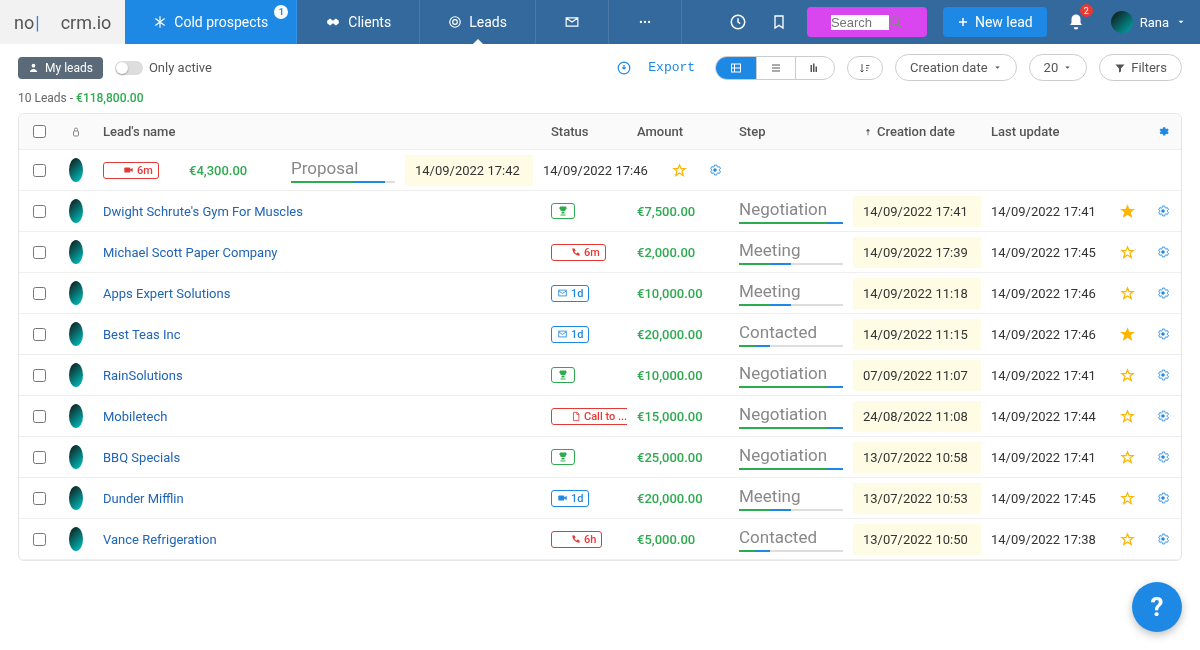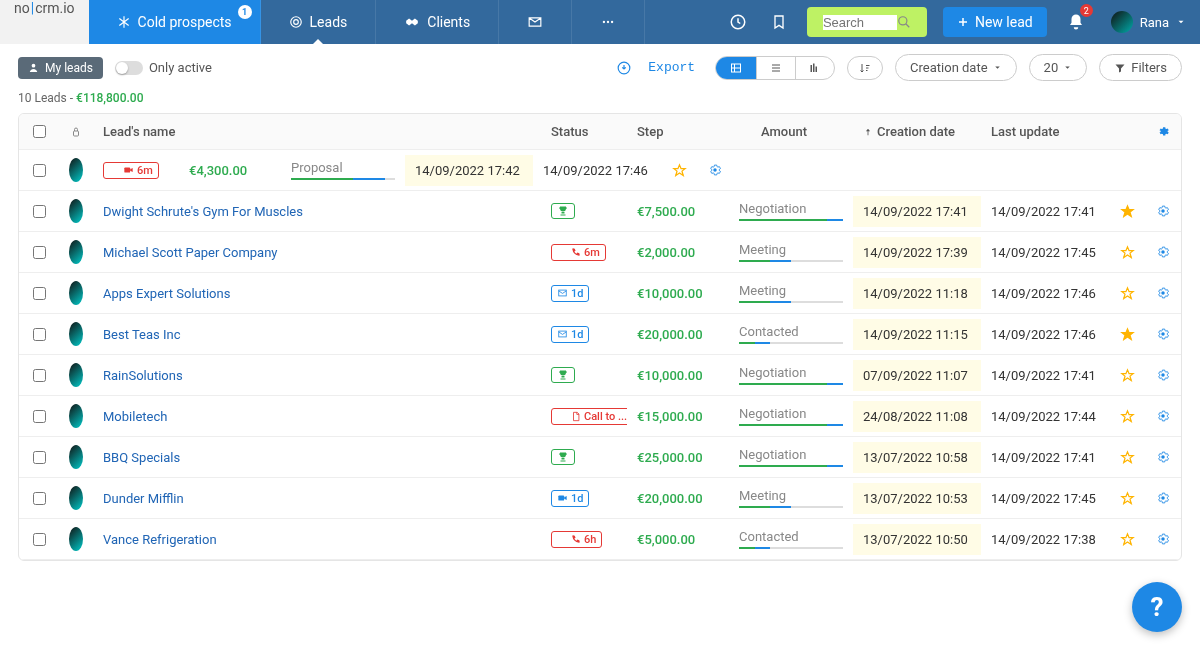--- a/index.html
+++ b/index.html
@@ -1,28 +1,28 @@
 <!DOCTYPE html>
 <html><head>
 <meta charset="utf-8">
 <style>
 * { box-sizing: border-box; margin: 0; padding: 0; }
 body { font-family: -apple-system, BlinkMacSystemFont, "Segoe UI", Roboto, Arial, sans-serif; font-size: 13px; color: #333; background: #fff; }
 .topbar { display: flex; align-items: center; background: #33699d; height: 44px; color: #fff; }
-.logo { background: #f2f2f2; color: #555; height: 44px; display: flex; padding: 0 14px; font-size: 14px; font-weight: 400; }
-.logo b { font-weight: 400; }
+.logo { background: #f2f2f2; color: #555; height: 44px; display: flex; align-items: center; padding: 0 14px; font-size: 18px; font-weight: 400; }
+.logo b { font-weight: 400; margin-left: 20px; }
 .logo .bar { color: #1e88e5; margin: 0 1px; }
 .nav { display: flex; height: 100%; }
 .nav-item { position: relative; display: flex; align-items: center; padding: 0 28px; font-size: 14px; cursor: pointer; gap: 7px; border-right: 1px solid rgba(255,255,255,0.1); }
 .nav-item.active { background: #1e88e5; }
 .nav-item .badge { position: absolute; top: 5px; right: 8px; background: #fff; color: #1e88e5; border-radius: 50%; width: 14px; height: 14px; font-size: 9px; display: flex; align-items: center; justify-content: center; font-weight: bold; }
 .nav-item.current::after { content: ""; position: absolute; bottom: -1px; left: 50%; transform: translateX(-50%); border: 6px solid transparent; border-bottom-color: #fff; }
 .topbar .spacer { flex: 1; }
 .topbar .iconbtn { padding: 0 12px; cursor: pointer; display: flex; align-items: center; height: 100%; }
-.search { display: flex; align-items: center; background: #bef264; border-radius: 4px; height: 30px; padding: 0 16px; margin: 0 8px; width: 120px; }
+.search { display: flex; align-items: center; background: #d946ef; border-radius: 4px; height: 30px; padding: 0 24px; margin: 0 8px; width: 120px; }
 .search input { border: none; outline: none; flex: 1; font-size: 13px; min-width: 0; }
 .newlead { background: #1e88e5; border-radius: 4px; height: 30px; display: flex; align-items: center; padding: 0 14px; gap: 6px; cursor: pointer; font-size: 14px; margin: 0 8px; }
 .bell { position: relative; }
 .bell .nb { position: absolute; top: 4px; right: 4px; background: #e53935; color: #fff; border-radius: 50%; width: 13px; height: 13px; font-size: 9px; display: flex; align-items: center; justify-content: center; }
 .user { display: flex; align-items: center; gap: 7px; padding: 0 14px; cursor: pointer; }
 .user .avatar { width: 22px; height: 22px; border-radius: 50%; background: linear-gradient(135deg,#111,#0aa); }
 .subbar { display: flex; align-items: center; padding: 10px 18px; gap: 12px; }
 .myleads { background: #5a6a78; color: #fff; border-radius: 4px; padding: 4px 10px; font-size: 12px; display: flex; align-items: center; gap: 6px; cursor: pointer; }
 .toggle { display: flex; align-items: center; gap: 6px; color: #555; cursor: pointer; text-align: center; }
 .toggle .sw { width: 28px; height: 14px; background: #ddd; border-radius: 7px; position: relative; }
@@ -55,21 +55,21 @@
 .c-star { width: 36px; justify-content:center; }
 .c-gear { width: 36px; justify-content:center; }
 .leadname { color: #2065b5; cursor: pointer; }
 .amount { color: #2eab4f; font-weight: 500; }
 .lead-avatar { width: 24px; height: 24px; border-radius: 50%; background: linear-gradient(135deg,#111,#0cc); }
 .status-badge { border: 1px solid; border-radius: 3px; padding: 1px 5px; font-size: 11px; display: inline-flex; align-items: center; gap: 3px; font-weight: 600; }
 .status-badge.red { border-color: #e53935; color: #e53935; padding-left: 19px; }
 .status-badge.blue { border-color: #1e88e5; color: #1e88e5; }
 .status-badge.green { border-color: #2eab4f; color: #2eab4f; }
 .status-badge .txt { font-weight: 500; }
-.step-label { color: #888; font-size: 13px; }
+.step-label { color: #888; font-size: 17px; }
 .step-bar { width: 100%; height: 2px; background: #ddd; position: relative; }
 .step-bar .fill { position: absolute; height: 2px; left:0; top:0; }
 .step-bar .done { background: #2eab4f; }
 .step-bar .cur { background: #1e88e5; }
 .gear { color: #1e88e5; cursor:pointer; }
 .helpfab { position: fixed; bottom: 18px; right: 18px; width: 50px; height: 50px; border-radius: 50%; background: #1e88e5; color: #fff; display: flex; align-items: center; justify-content: center; font-size: 26px; font-weight: bold; cursor: pointer; box-shadow: 0 3px 8px rgba(0,0,0,0.25); }
 svg { display: block; }
 </style>
 </head>
 <body>
@@ -84,36 +84,36 @@
   <div class="nav">
     <div class="nav-item active">
       <span>
         <svg width="14" height="14" viewBox="0 0 24 24" fill="none" stroke="currentColor" stroke-width="2">
             <path d="M12 2v20M4 6l16 12M4 18L20 6"></path>
           </svg>
       </span>
       <span>Cold prospects</span>
       <span class="badge">1</span>
     </div>
+    <div class="nav-item">
+      <span>
+        <svg width="16" height="14" viewBox="0 0 24 24" fill="currentColor">
+            <path d="M2 10l5-4 5 4 5-4 5 4v4l-5 4-5-4-5 4-5-4z"></path>
+          </svg>
+      </span>
+      <span>Clients</span>
+    </div>
     <div class="nav-item current">
       <span>
         <svg width="14" height="14" viewBox="0 0 24 24" fill="none" stroke="currentColor" stroke-width="2">
             <circle cx="12" cy="12" r="9"></circle>
             <circle cx="12" cy="12" r="4"></circle>
           </svg>
       </span>
       <span>Leads</span>
-    </div>
-    <div class="nav-item">
-      <span>
-        <svg width="16" height="14" viewBox="0 0 24 24" fill="currentColor">
-            <path d="M2 10l5-4 5 4 5-4 5 4v4l-5 4-5-4-5 4-5-4z"></path>
-          </svg>
-      </span>
-      <span>Clients</span>
     </div>
     <div class="nav-item">
       <span>
         <svg width="16" height="14" viewBox="0 0 24 24" fill="currentColor">
             <path d="M2 5h20v14H2z M2 5l10 7 10-7" fill="none" stroke="currentColor" stroke-width="2"></path>
           </svg>
       </span>
     </div>
     <div class="nav-item">
       <span>
@@ -256,24 +256,24 @@
         <input type="checkbox" style="">
       </div>
     <div class="cell c-ico">
         <svg width="12" height="12" viewBox="0 0 24 24" fill="none" stroke="currentColor" stroke-width="2">
           <rect x="7" y="10" width="10" height="10" rx="2"></rect>
           <path d="M9 10V7a3 3 0 016 0v3"></path>
         </svg>
       </div>
     <div class="cell c-name">Lead's name</div>
     <div class="cell c-status">Status</div>
+    <div class="cell c-amount">Amount</div>
     <div class="cell c-step">
         <span>Step</span>
       </div>
-    <div class="cell c-amount">Amount</div>
     <div class="cell c-created">
       <span>
           <svg width="10" height="12" viewBox="0 0 24 24" fill="currentColor">
             <path d="M12 4l5 6H7z M11 10h2v10h-2z"></path>
           </svg>
         </span>
       <span>Creation date</span>
     </div>
     <div class="cell c-updated">Last update</div>
     <div class="cell c-star"></div>

